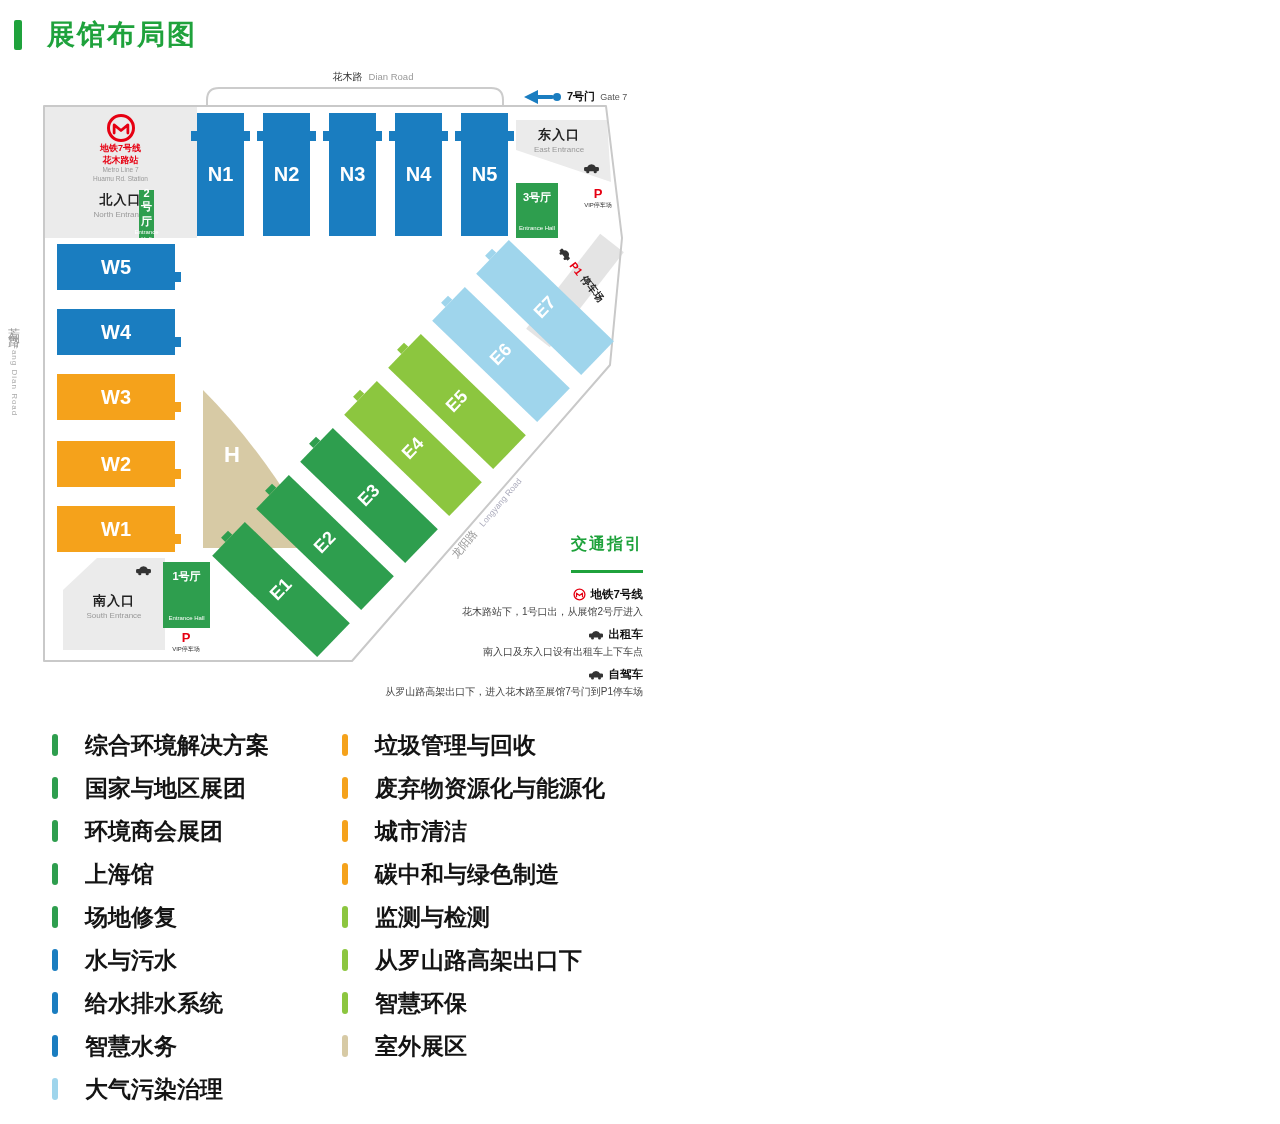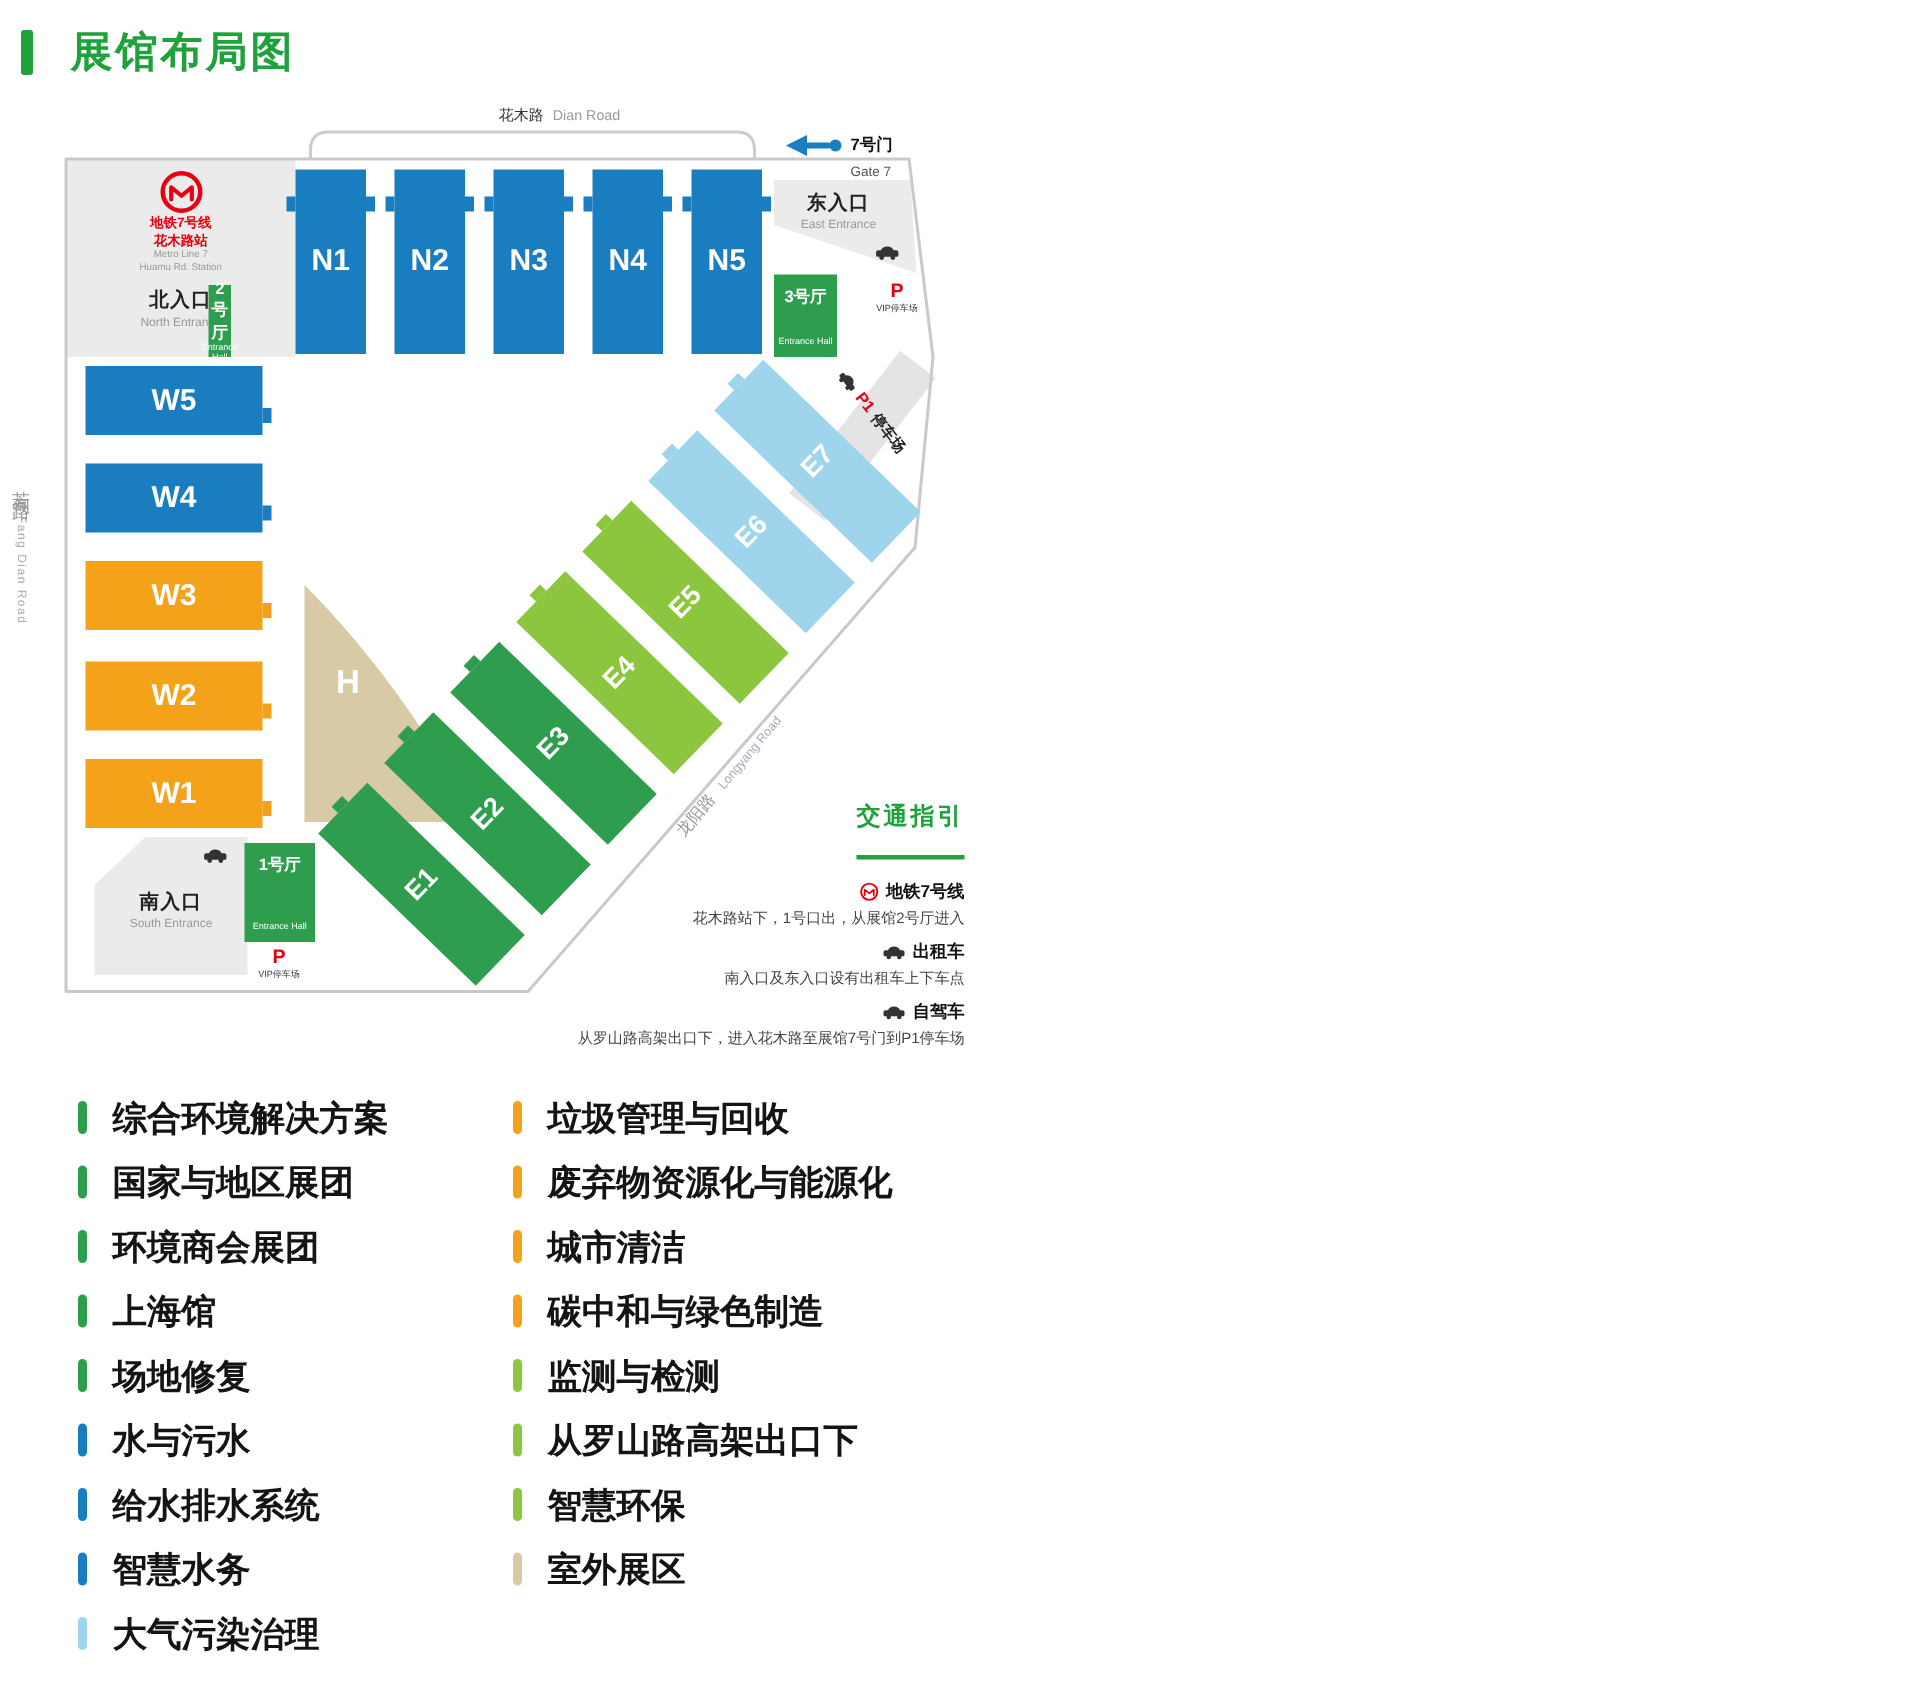--- a/index.html
+++ b/index.html
@@ -39,21 +39,21 @@
   .hall-w::after { content:""; position:absolute; width:6px; height:10px; background:inherit; right:-6px; bottom:8px; }
   .hall-e { width:146px; height:47px; font-size:18px; transform:rotate(44deg); }
   .hall-e::before { content:""; position:absolute; width:6px; height:10px; background:inherit; left:-6px; top:18px; }
   .hall-e .lbl { transform:rotate(-90deg); }
   .h-label { position:absolute; left:224px; top:442px; color:#fff; font-size:22px; font-weight:bold; }
 
   
   .huamu { position:absolute; left:298px; top:70px; width:150px; display:flex; justify-content:center; align-items:baseline; gap:6px; }
   .huamu .zh { font-size:10px; color:#333; }
   .huamu .en { font-size:9.5px; color:#999; }
-  .gate7-label { position:absolute; left:567px; top:89px; display:flex; gap:5px; align-items:flex-start;flex-direction:column; }
+  .gate7-label { position:absolute; left:567px; top:89px; display:flex; gap:5px; align-items:center; }
   .gate7-label .zh { font-size:11px; font-weight:bold; color:#111; }
   .gate7-label .en { font-size:9px; color:#555; }
   .fangdian { position:absolute; left:5px; top:318px; writing-mode:vertical-rl; color:#999; }
   .fangdian .zh { font-size:12px; letter-spacing:4px; }
   .fangdian .en { font-size:8px; color:#aaa; margin-top:10px; letter-spacing:1px; }
   .longyang { position:absolute; left:446px; top:550px; transform:rotate(-50deg); transform-origin:left top; white-space:nowrap; }
   .longyang .zh { font-size:11px; color:#999; }
   .longyang .en { font-size:8.5px; color:#aab; margin-left:4px; }
   .p1-label { position:absolute; left:566px; top:244px; display:flex; align-items:center; gap:4px;
               transform:rotate(52deg); transform-origin:left top; white-space:nowrap; }
@@ -98,21 +98,21 @@
   .g-name { display:flex; justify-content:flex-end; align-items:center; gap:5px;
             font-size:11.5px; font-weight:bold; color:#111; margin-top:8px; }
   .g-desc { font-size:10px; color:#444; margin-top:3px; }
   .g-metro { width:13px; height:13px; color:var(--red,#e60012); }
   .g-car { width:16px; height:10px; color:#333; }
 
   
   .legend-col { position:absolute; top:730px; }
   .legend-col.colL { left:52px; }
   .legend-col.colR { left:342px; }
-  .legend-item { display:flex; align-items:center; gap:17px; height:30px; margin-bottom:13px; }
+  .legend-item { display:flex; align-items:center; gap:27px; height:30px; margin-bottom:13px; }
   .legend-item .bar { width:6px; height:22px; border-radius:3px; flex:0 0 auto; }
   .legend-item .lab { font-size:23px; font-weight:600; color:#141414; white-space:nowrap; }
 </style>
 </head>
 <body>
 
 <svg width="0" height="0" style="position:absolute" aria-hidden="true">
   <defs>
     <symbol id="sym-car" viewBox="0 0 32 20">
       <path fill="currentColor" d="M2 9 Q2 7 5 7 L8 7 Q10 2 16 2 Q22 2 24 7 L27 7 Q30 7 30 9 L30 13 Q30 15 28 15 L4 15 Q2 15 2 13 Z"></path>

